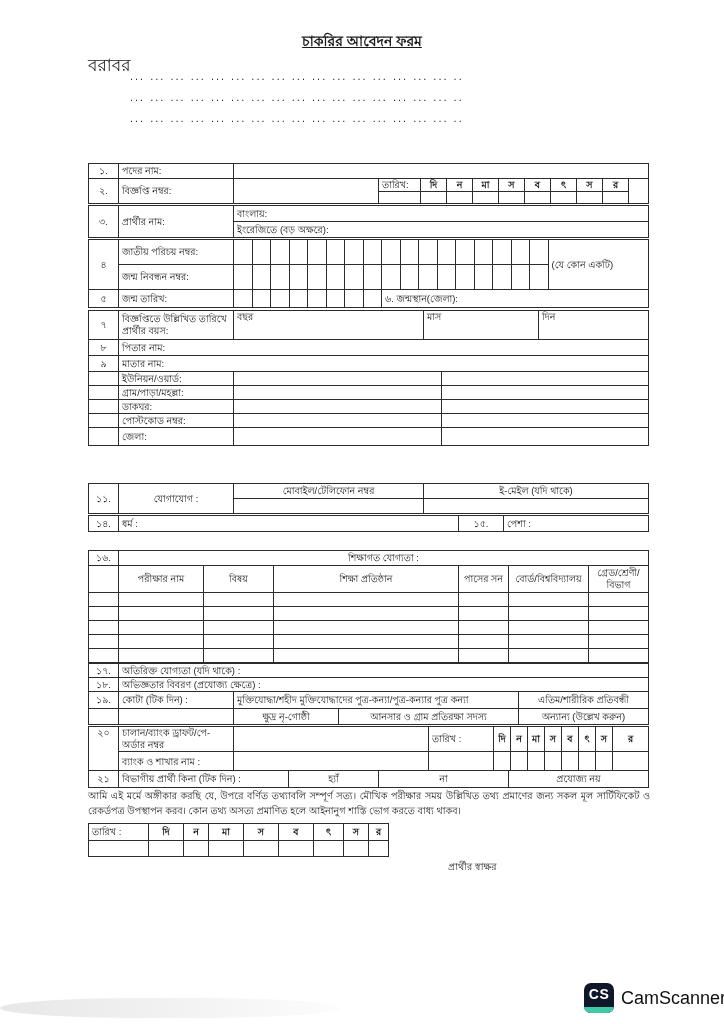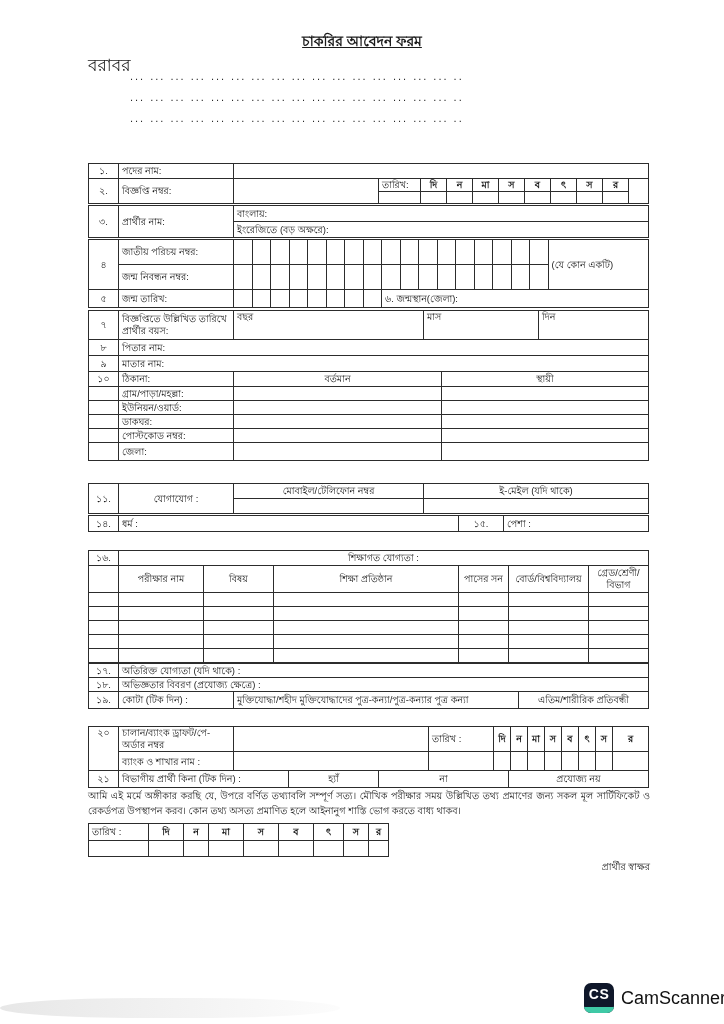--- a/index.html
+++ b/index.html
@@ -19,21 +19,21 @@
         line-height:1.25;vertical-align:middle;}
   .ft{width:300px;}
   .c{text-align:center;padding:0 1px;}
   .bx{text-align:center;font-weight:bold;padding:0;}
   .tiny{font-size:6.5px;vertical-align:top;padding-top:1px;line-height:1.2;}
   .sm{font-size:8.8px;}
   .h11 td{height:11px}.h12 td{height:12px}.h13 td{height:13px}.h14 td{height:14px}
   .h15 td{height:15px}.h16 td{height:16px}.h17 td{height:17px}.h21 td{height:21px}
   .h24 td{height:24px}.h26 td{height:26px}.h28 td{height:28px}
   .decl{left:88px;top:788px;width:562px;font-size:9.6px;line-height:1.6;text-align:justify;}
-  .sig{left:448px;top:860px;width:202px;text-align:right;font-size:9.6px;}
+  .sig{left:448px;top:860px;width:202px;font-size:9.6px;}
   .cs-wrap{left:584px;top:983px;display:flex;align-items:center;gap:7px;}
   .cs-icon{width:30px;height:30px;border-radius:7px;background:#0f172a;position:relative;overflow:hidden;}
   .cs-icon .cs-txt{position:absolute;top:3px;left:0;width:30px;text-align:center;
         color:#fff;font-weight:bold;font-size:14px;letter-spacing:0.5px;}
   .cs-icon .cs-accent{position:absolute;bottom:0;left:0;width:30px;height:6px;background:#3fc9a6;}
   .cs-brand{font-family:Liberation Sans, sans-serif;font-size:18px;color:#101010;}
   .scan-shadow{left:0;top:998px;width:340px;height:20px;
         background:linear-gradient(90deg,rgba(160,160,160,0.25),rgba(200,200,200,0.05));
         border-radius:50%/60%;}
 </style>
@@ -205,35 +205,29 @@
     </table>
 
   <table class="t" style="top:371px">
     <colgroup>
         <col style="width:30px">
         <col style="width:115px">
         <col style="width:208px">
         <col style="width:207px">
       </colgroup>
     <tbody>
-        <tr class="h14">
-      <td class="c">১০</td>
-      <td>ঠিকানা:</td>
-      <td class="c">বর্তমান</td>
-      <td class="c">স্থায়ী</td>
-    </tr>
+    <tr class="h13">
+          <td></td>
+          <td>ইউনিয়ন/ওয়ার্ড:</td>
+          <td></td>
+          <td></td>
+        </tr>
     <tr class="h13">
           <td></td>
           <td>গ্রাম/পাড়া/মহল্লা:</td>
-          <td></td>
-          <td></td>
-        </tr>
-    <tr class="h13">
-          <td></td>
-          <td>ইউনিয়ন/ওয়ার্ড:</td>
           <td></td>
           <td></td>
         </tr>
     <tr class="h13">
           <td></td>
           <td>ডাকঘর:</td>
           <td></td>
           <td></td>
         </tr>
     <tr class="h13">
@@ -385,20 +379,27 @@
         <col style="width:105px">
         <col style="width:180px">
         <col style="width:130px">
       </colgroup>
     <tbody>
         <tr class="h16">
       <td class="c">১৯.</td>
       <td>কোটা (টিক দিন) :</td>
       <td colspan="2">মুক্তিযোদ্ধা/শহীদ মুক্তিযোদ্ধাদের পুত্র-কন্যা/পুত্র-কন্যার পুত্র কন্যা</td>
       <td class="c">এতিম/শারীরিক প্রতিবন্ধী</td>
+    </tr>
+    <tr class="h15">
+      <td></td>
+      <td></td>
+      <td class="c">ক্ষুদ্র নৃ-গোষ্ঠী</td>
+      <td class="c">আনসার ও গ্রাম প্রতিরক্ষা সদস্য</td>
+      <td class="c">অন্যান্য (উল্লেখ করুন)</td>
     </tr>
   </tbody>
     </table>
 
   <table class="t" style="top:726px">
     <colgroup>
         <col style="width:30px">
         <col style="width:115px">
         <col style="width:195px">
         <col style="width:65px">

